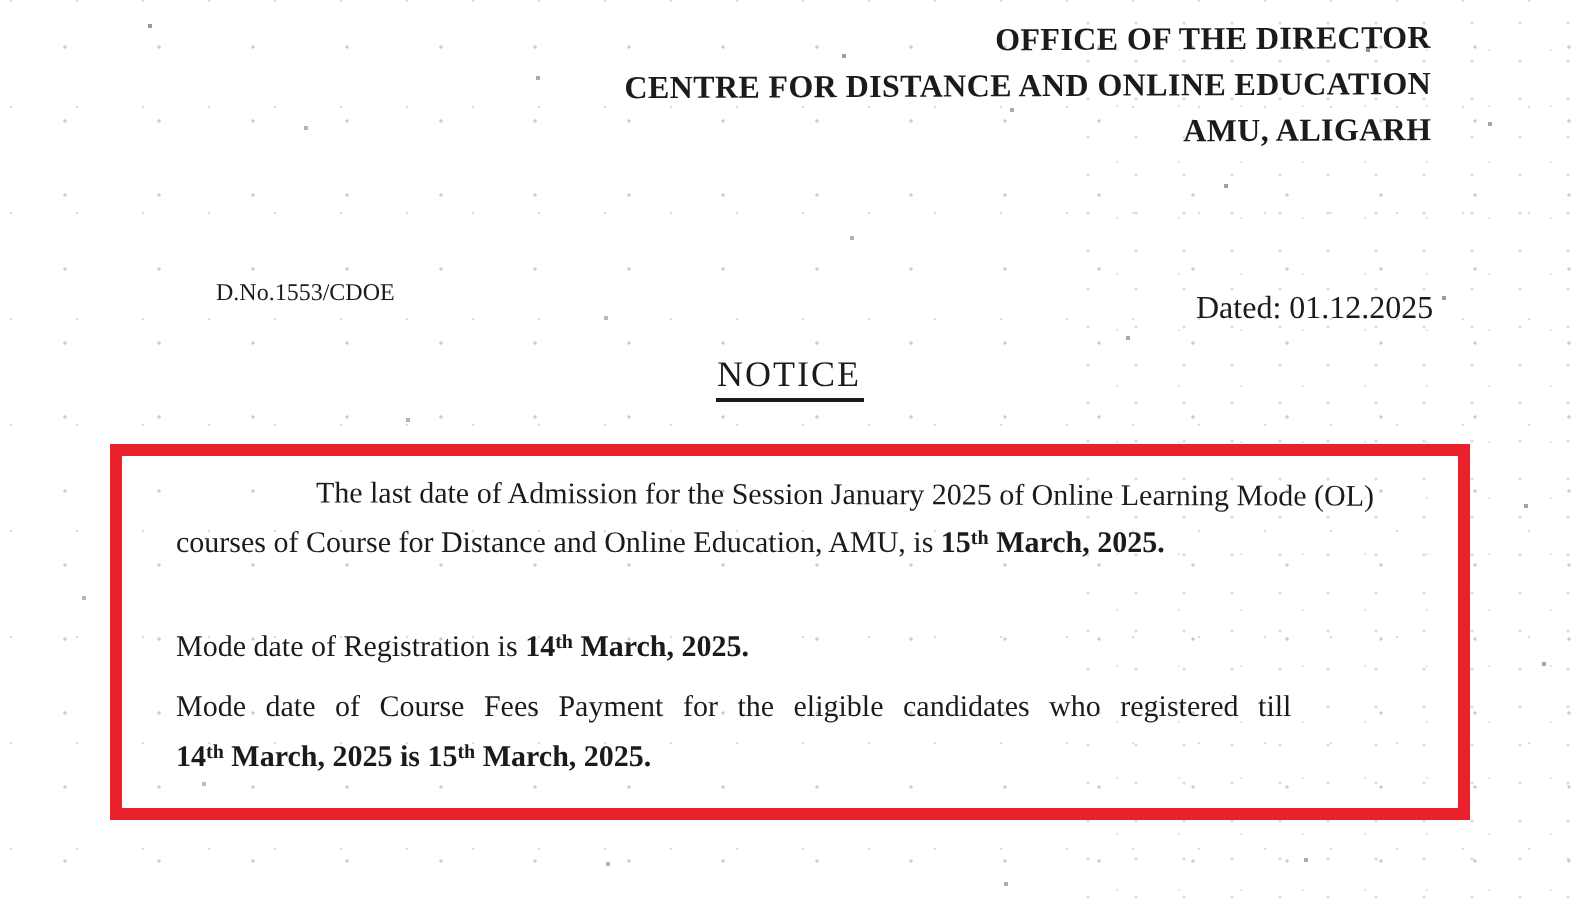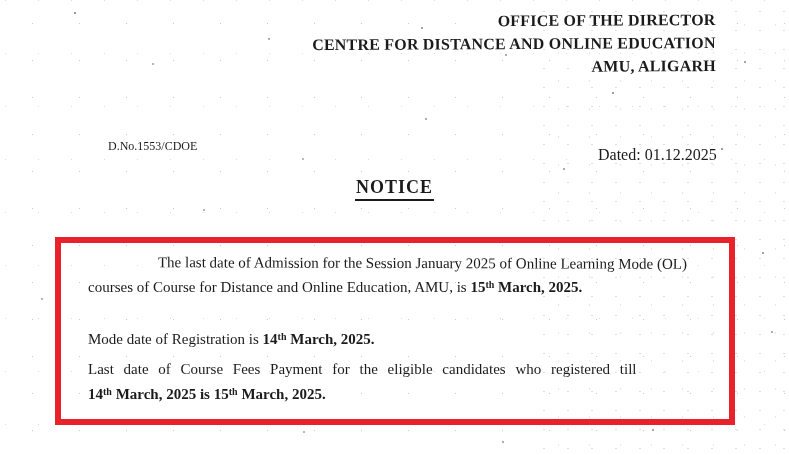--- a/index.html
+++ b/index.html
@@ -69,35 +69,34 @@
 
   .title-wrap {
     position: absolute;
     left: 0; top: 177px;
     width: 100%;
     text-align: center;
   }
   .title {
     display: inline-block;
     font-size: 18px;
-    font-weight: bold;
+    font-weight: normal;
     letter-spacing: 1px;
     border-bottom: 2px solid #1b1b1b;
     padding: 0 1px 1px 1px;
   }
 
   .red-box {
     position: absolute;
     left: 55px;
     top: 222px;
     width: 680px;
     height: 188px;
     border: 6px solid #e9212a;
     background: transparent;
-    margin-top: 15px;
   }
 
   .red-box .line {
     position: absolute;
     left: 27px;
     width: 631px;
     font-size: 15px;
     line-height: 25px;
     white-space: nowrap;
   }
@@ -138,19 +137,19 @@
   </div>
 
   <div class="red-box">
 
     <div class="line p1-l1">The last date of Admission for the Session January 2025 of Online Learning Mode (OL)</div>
 
     <div class="line p1-l2"><span>courses of Course for Distance and Online Education, AMU, is </span><b><span>15</span><sup>th</sup><span> March, 2025.</span></b></div>
 
     <div class="line p2-l1"><span>Mode date of Registration is </span><b><span>14</span><sup>th</sup><span> March, 2025.</span></b></div>
 
-    <div class="line p3-l1">Last date of Course Fees Payment for the eligible candidates who registered till</div>
+    <div class="line p3-l1">Mode date of Course Fees Payment for the eligible candidates who registered till</div>
 
     <div class="line p3-l2"><b><span>14</span><sup>th</sup><span> March, 2025 is </span><span>15</span><sup>th</sup><span> March, 2025.</span></b></div>
 
   </div>
 
 </div>
 
 </body></html>

